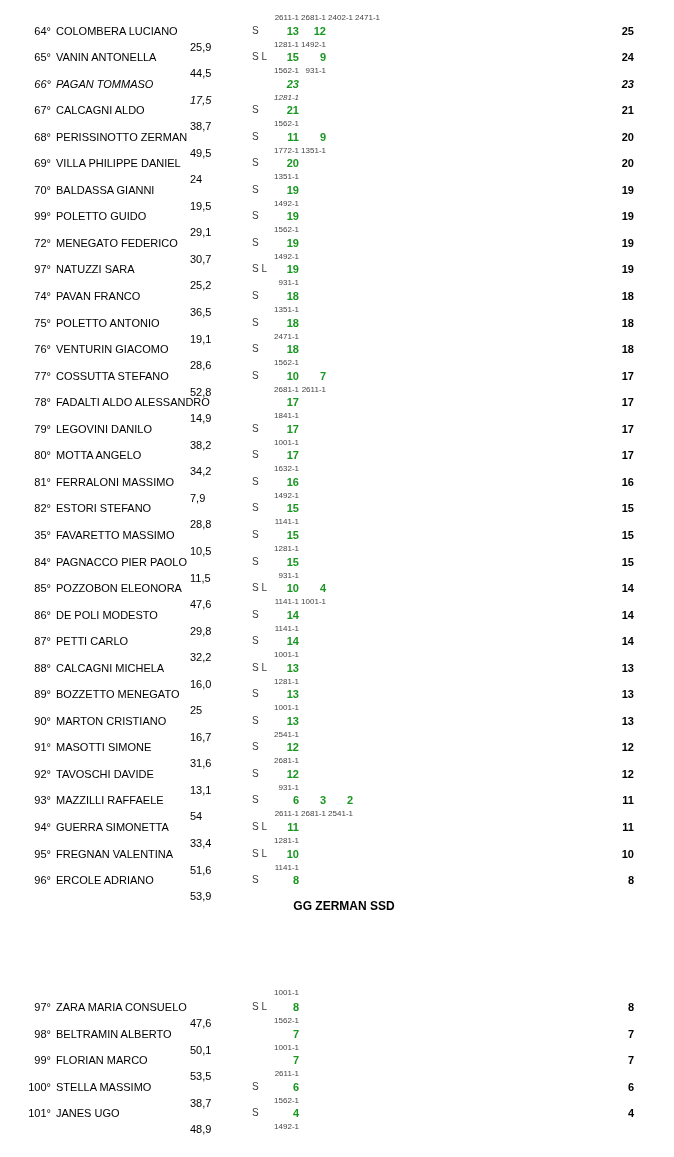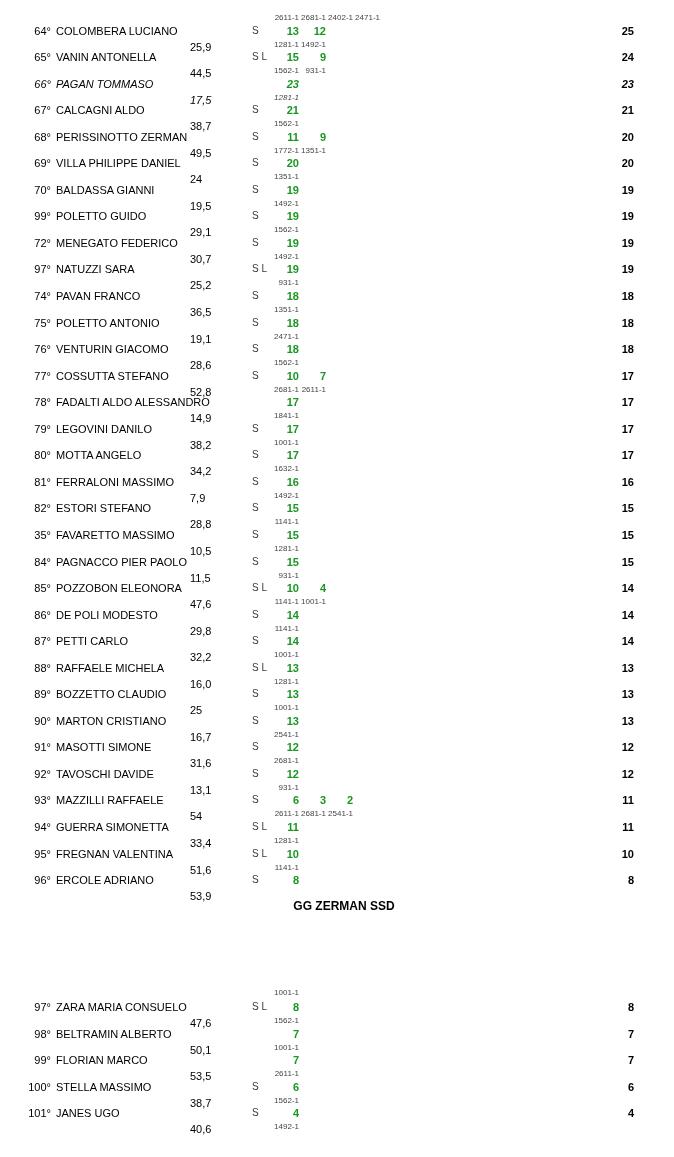--- a/index.html
+++ b/index.html
@@ -249,30 +249,30 @@
     <span class="pos">87°</span>
     <span class="name">PETTI CARLO</span>
     <span class="avg">32,2</span>
     <span class="flags">S</span>
     <span class="total">14</span>
   <span class="score" style="left: 259px;">14</span>
       <span class="code" style="left: 253px; top: 15px;">1001-1</span>
     </div>
     <div class="row" style="top: 662px;">
     <span class="pos">88°</span>
-    <span class="name">RAFFAELE MICHELA</span>
+    <span class="name">CALCAGNI MICHELA</span>
     <span class="avg">16,0</span>
     <span class="flags">S L</span>
     <span class="total">13</span>
   <span class="score" style="left: 259px;">13</span>
       <span class="code" style="left: 253px; top: 15px;">1281-1</span>
     </div>
     <div class="row" style="top: 688px;">
     <span class="pos">89°</span>
-    <span class="name">BOZZETTO CLAUDIO</span>
+    <span class="name">BOZZETTO MENEGATO</span>
     <span class="avg">25</span>
     <span class="flags">S</span>
     <span class="total">13</span>
   <span class="score" style="left: 259px;">13</span>
       <span class="code" style="left: 253px; top: 15px;">1001-1</span>
     </div>
     <div class="row" style="top: 715px;">
     <span class="pos">90°</span>
     <span class="name">MARTON CRISTIANO</span>
     <span class="avg">16,7</span>
@@ -373,19 +373,19 @@
     <span class="name">STELLA MASSIMO</span>
     <span class="avg">38,7</span>
     <span class="flags">S</span>
     <span class="total">6</span>
   <span class="score" style="left: 259px;">6</span>
       <span class="code" style="left: 253px; top: 15px;">1562-1</span>
     </div>
     <div class="row" style="top: 1107px;">
     <span class="pos">101°</span>
     <span class="name">JANES UGO</span>
-    <span class="avg">40,6</span>
+    <span class="avg">48,9</span>
     <span class="flags">S</span>
     <span class="total">4</span>
   <span class="score" style="left: 259px;">4</span>
       <span class="code" style="left: 253px; top: 15px;">1492-1</span>
     </div>
   </div>
 
 </body></html>

